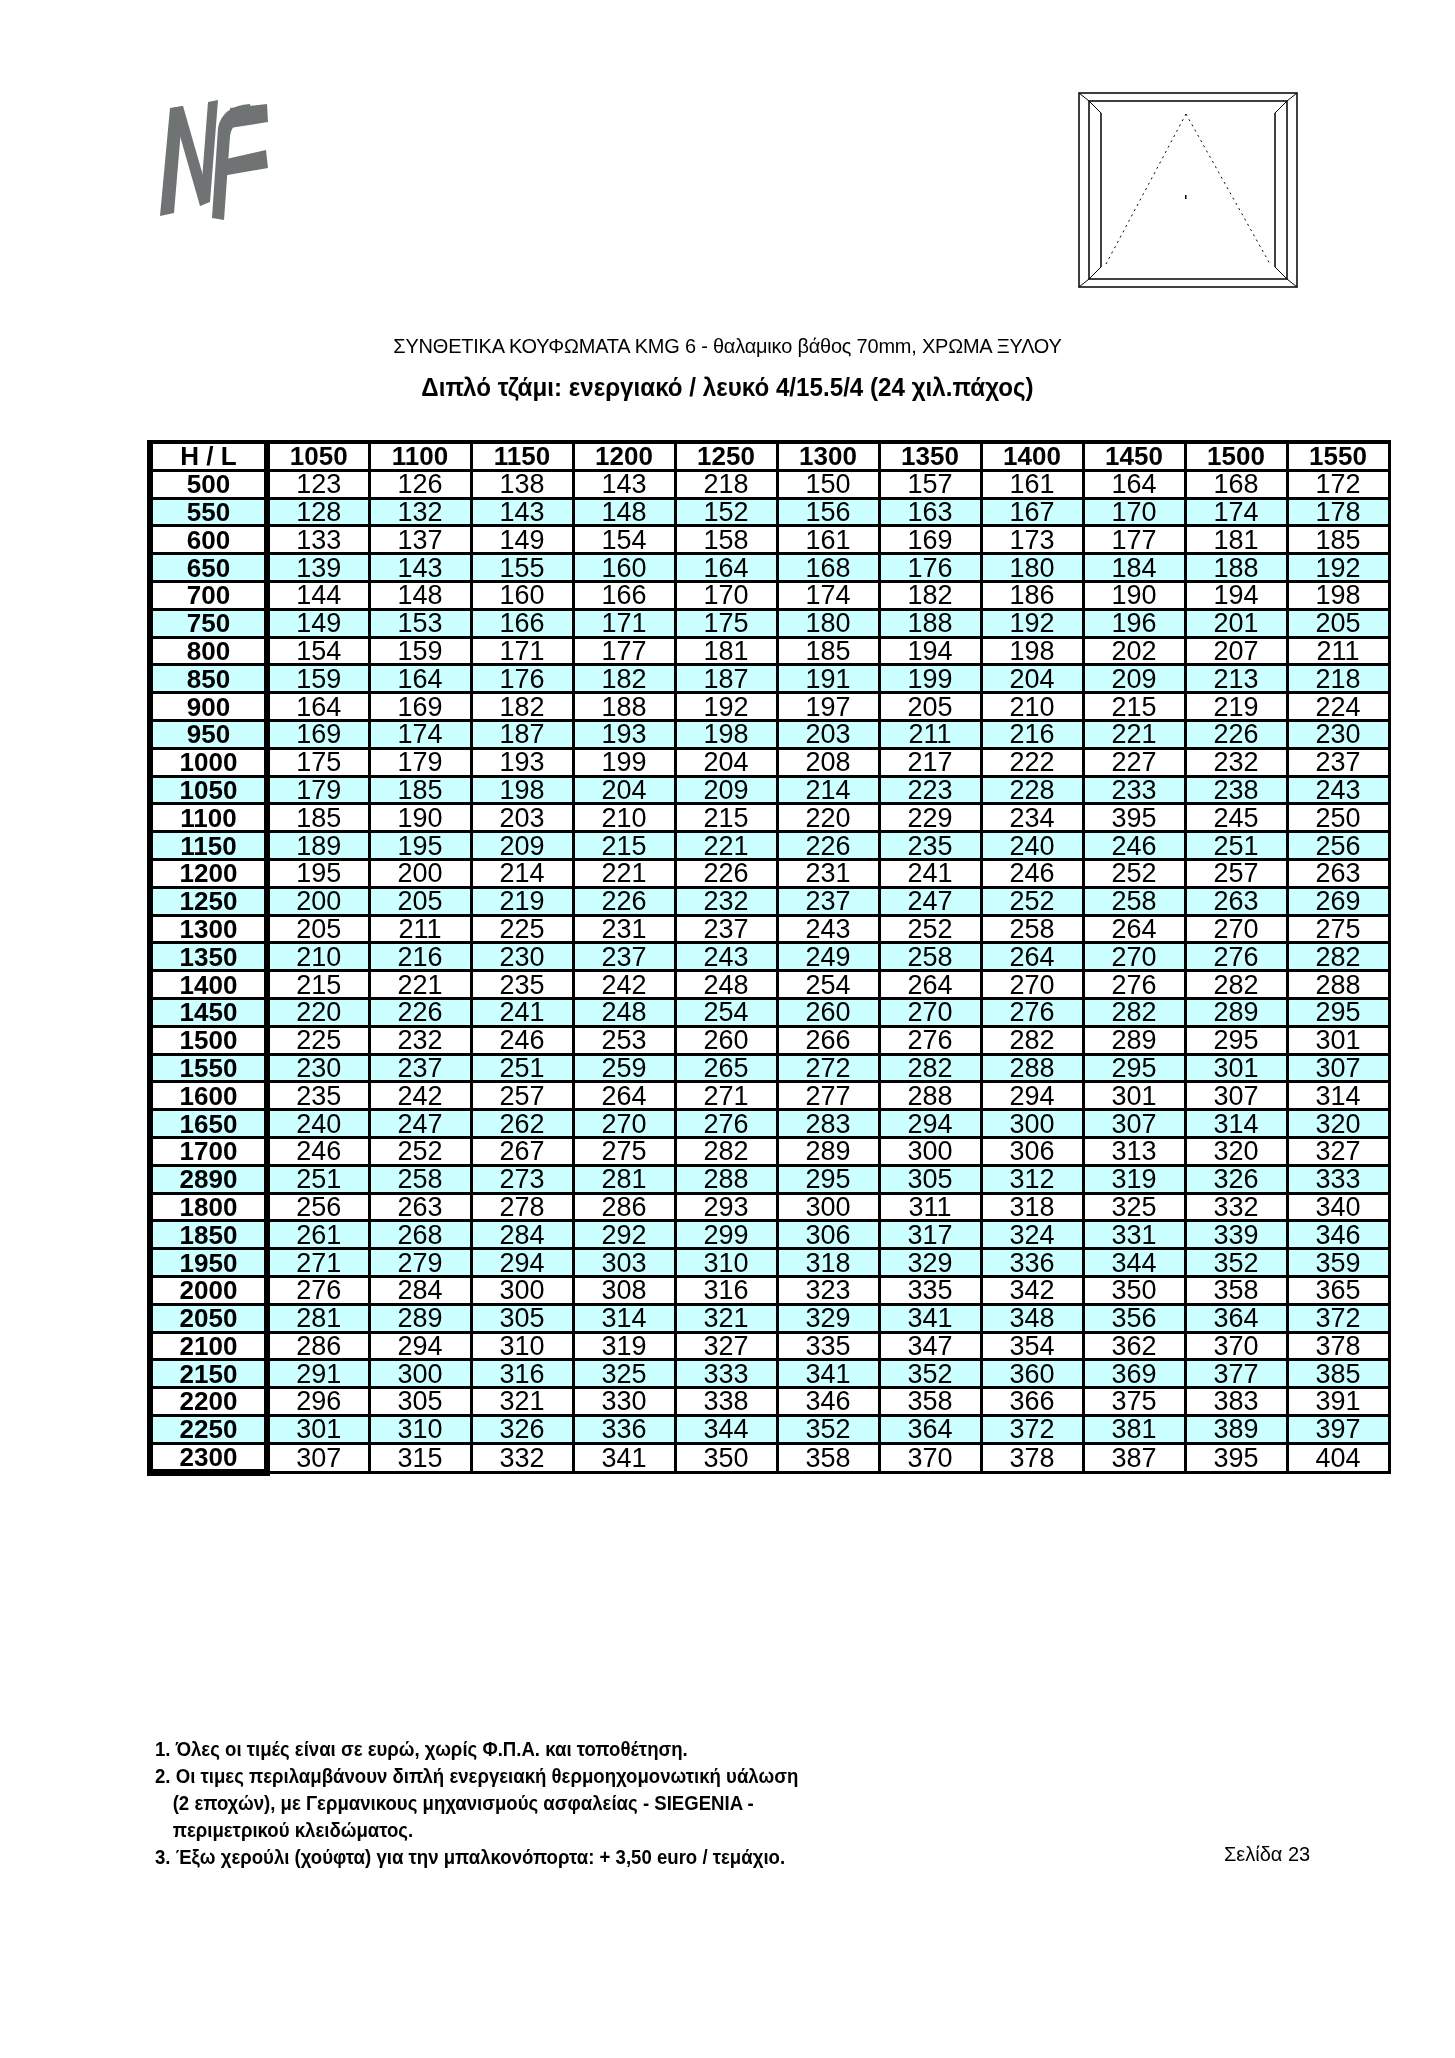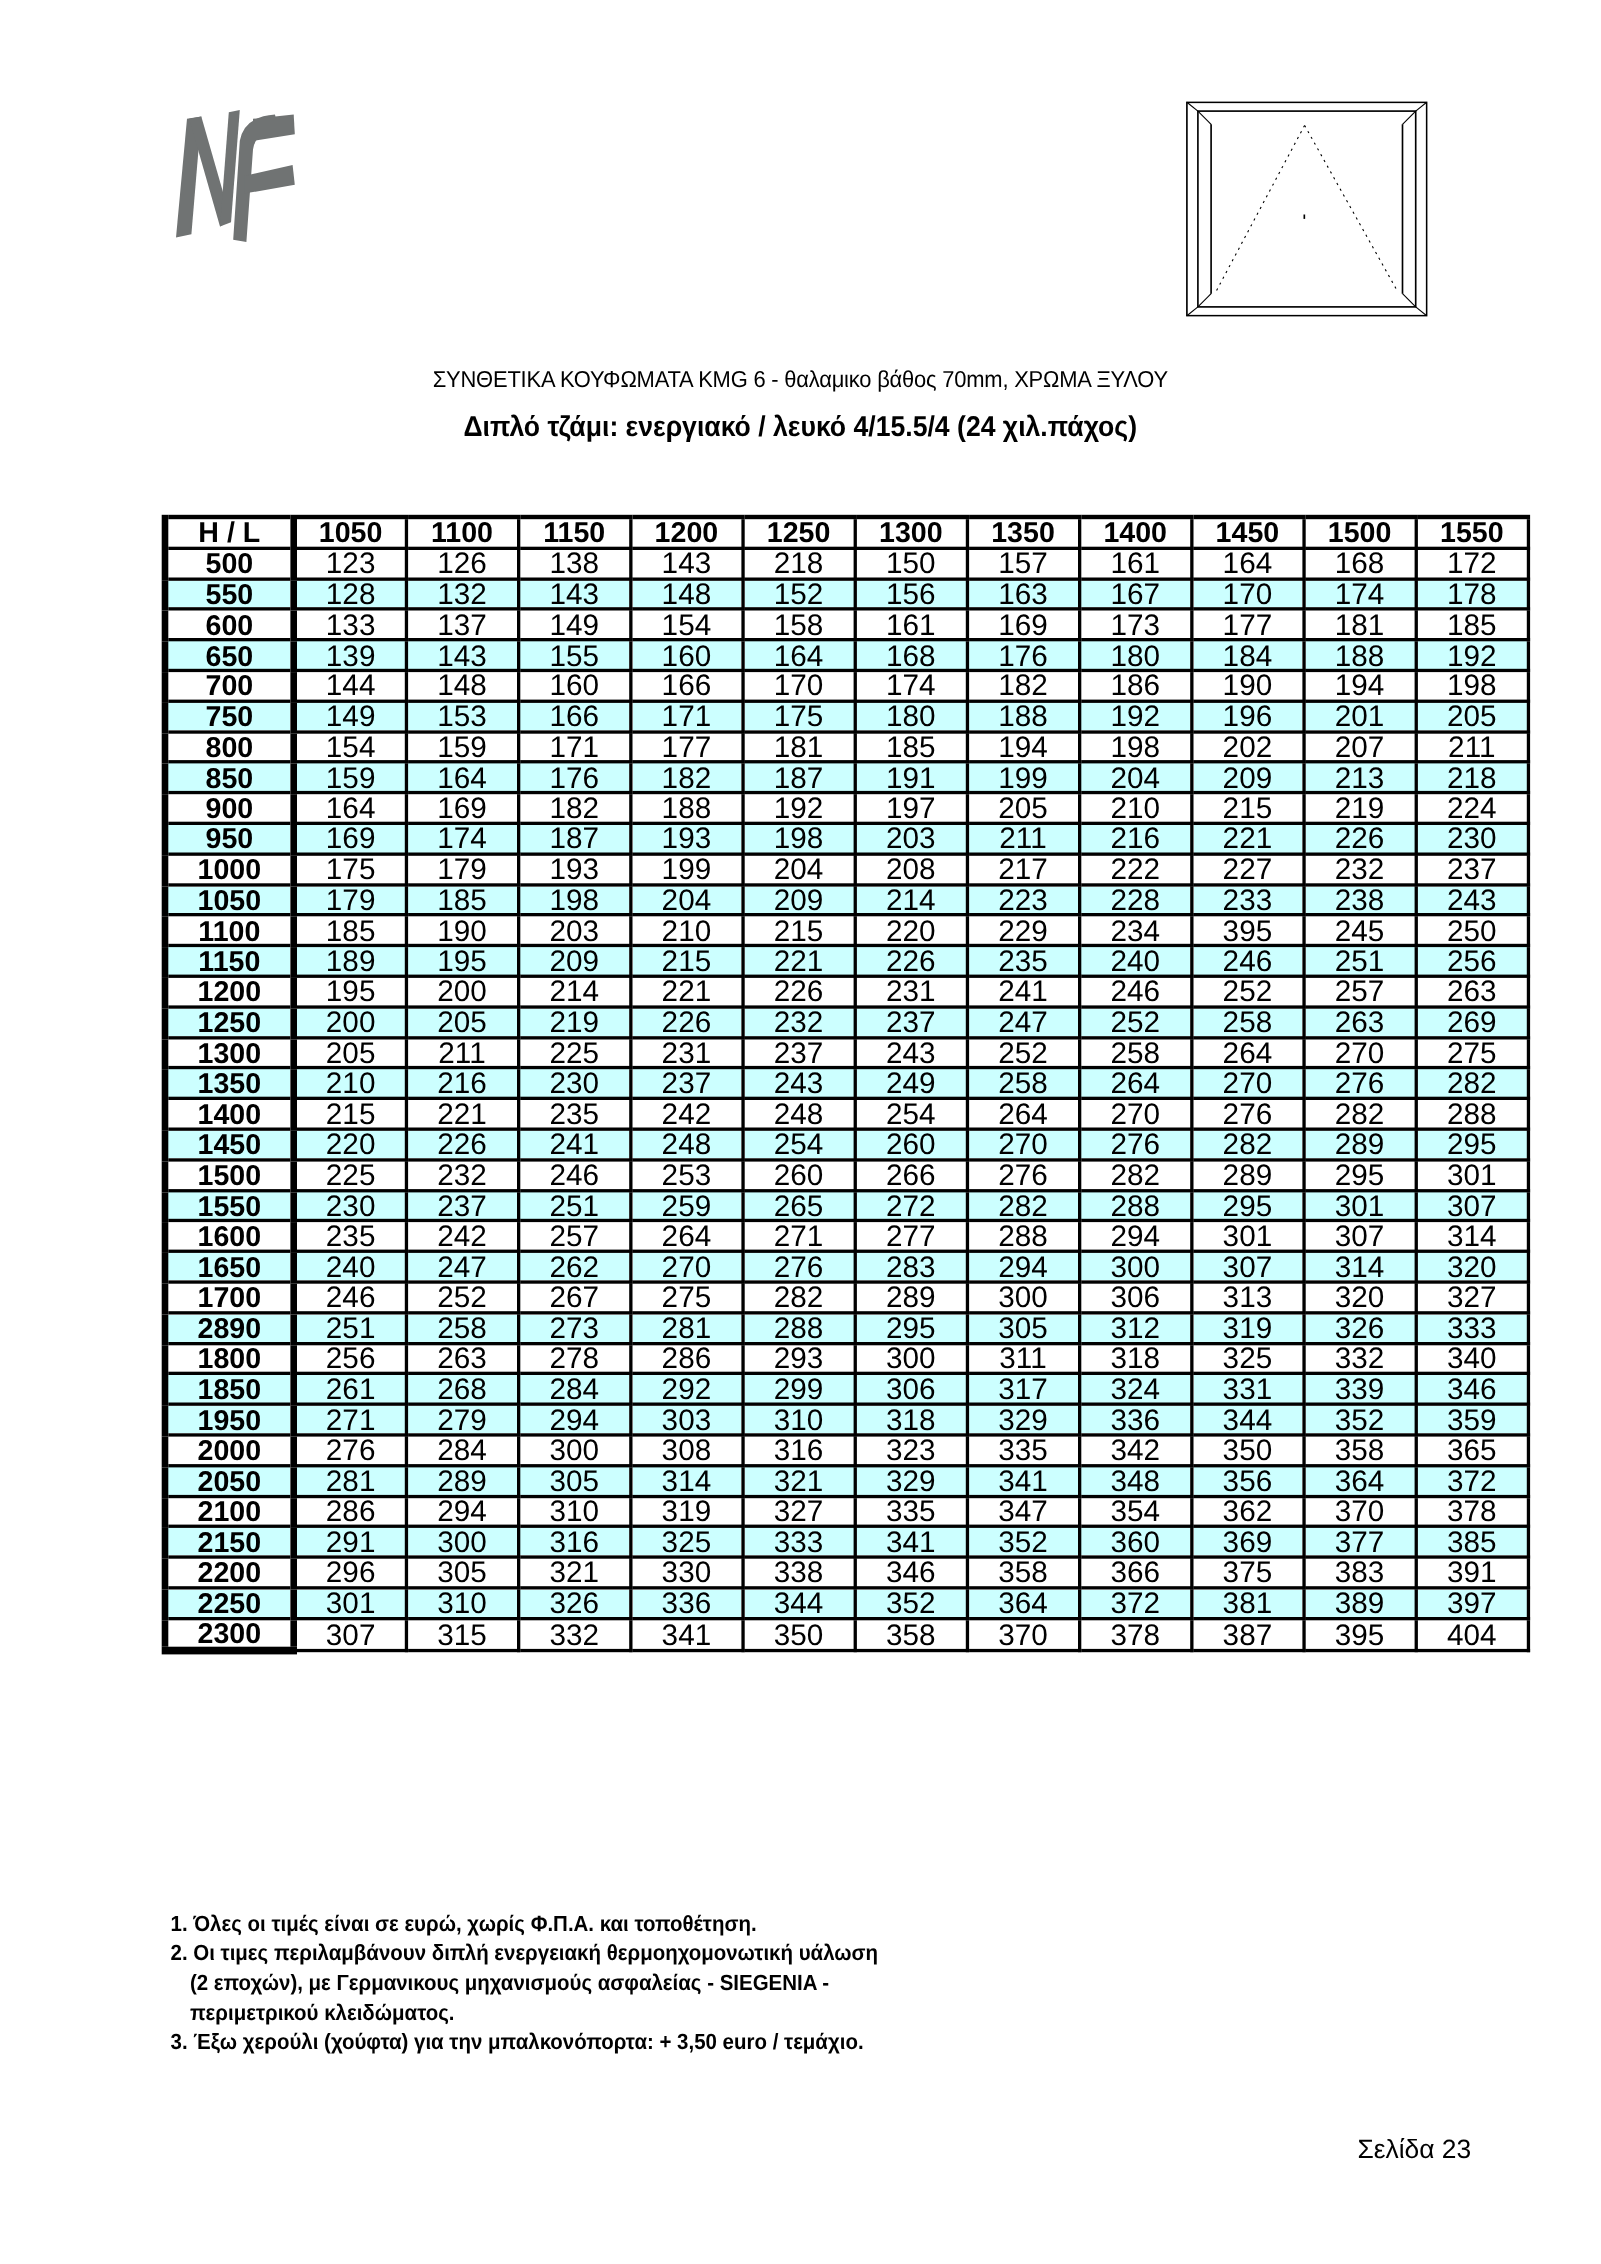--- a/index.html
+++ b/index.html
@@ -1,34 +1,34 @@
 <!DOCTYPE html>
 <html><head>
 <meta charset="utf-8">
 <style>
   html, body { margin: 0; padding: 0; background: #ffffff; }
   body { width: 1455px; height: 2058px; position: relative; overflow: hidden; font-family: "Liberation Sans", sans-serif; color: #000; }
   .logo { position: absolute; left: 150px; top: 88px; width: 160px; height: 140px; }
   .window-icon { position: absolute; left: 1078px; top: 92px; width: 220px; height: 196px; }
   .title1 { position: absolute; left: 0; width: 1455px; top: 334px; text-align: center; font-size: 21px; letter-spacing: -0.2px; transform: scaleX(0.95); }
   .title2 { position: absolute; left: 0; width: 1455px; top: 372px; text-align: center; font-size: 26px; font-weight: bold; transform: scaleX(0.93); }
-  table.prices { position: absolute; left: 147px; top: 468px; border-collapse: collapse; table-layout: fixed; }
+  table.prices { position: absolute; left: 147px; top: 440px; border-collapse: collapse; table-layout: fixed; }
   table.prices th, table.prices td { border: 3px solid #000; padding: 0; height: 24.8px; text-align: center; vertical-align: middle; line-height: 24px; overflow: hidden; }
   table.prices th { font-weight: bold; font-size: 26px; background: #ffffff; }
   table.prices td { font-size: 27px; font-weight: normal; }
   table.prices td.rowhead { font-weight: bold; font-size: 26px; border-left: 6px solid #000; border-right: 6px solid #000; }
   table.prices th.corner { border-left: 6px solid #000; border-right: 6px solid #000; }
   table.prices tr.last td.rowhead { border-bottom: 7px solid #000; }
   table.prices tr.alt td { background: #ccffff; }
   table.prices thead th { border-top: 4px solid #000; }
   col.c0 { width: 117px; }
   col.cn { width: 102px; }
   .notes { position: absolute; left: 155px; top: 1736px; font-size: 20px; line-height: 27px; font-weight: bold; transform-origin: left top; transform: scaleX(0.93); }
   .notes .indent { padding-left: 19px; }
-  .pagenum { position: absolute; left: 1224px; top: 1941px; font-size: 24px; margin-left: 10px; }
+  .pagenum { position: absolute; left: 1224px; top: 1843px; font-size: 20px; }
 </style>
 </head>
 <body>
 
 <div class="logo">
   <svg width="160" height="140" viewBox="0 0 160 140">
     <g fill="#707373">
 
       <path d="M10 128 L20 20 L33 18 L24 125 Z"></path>
 

